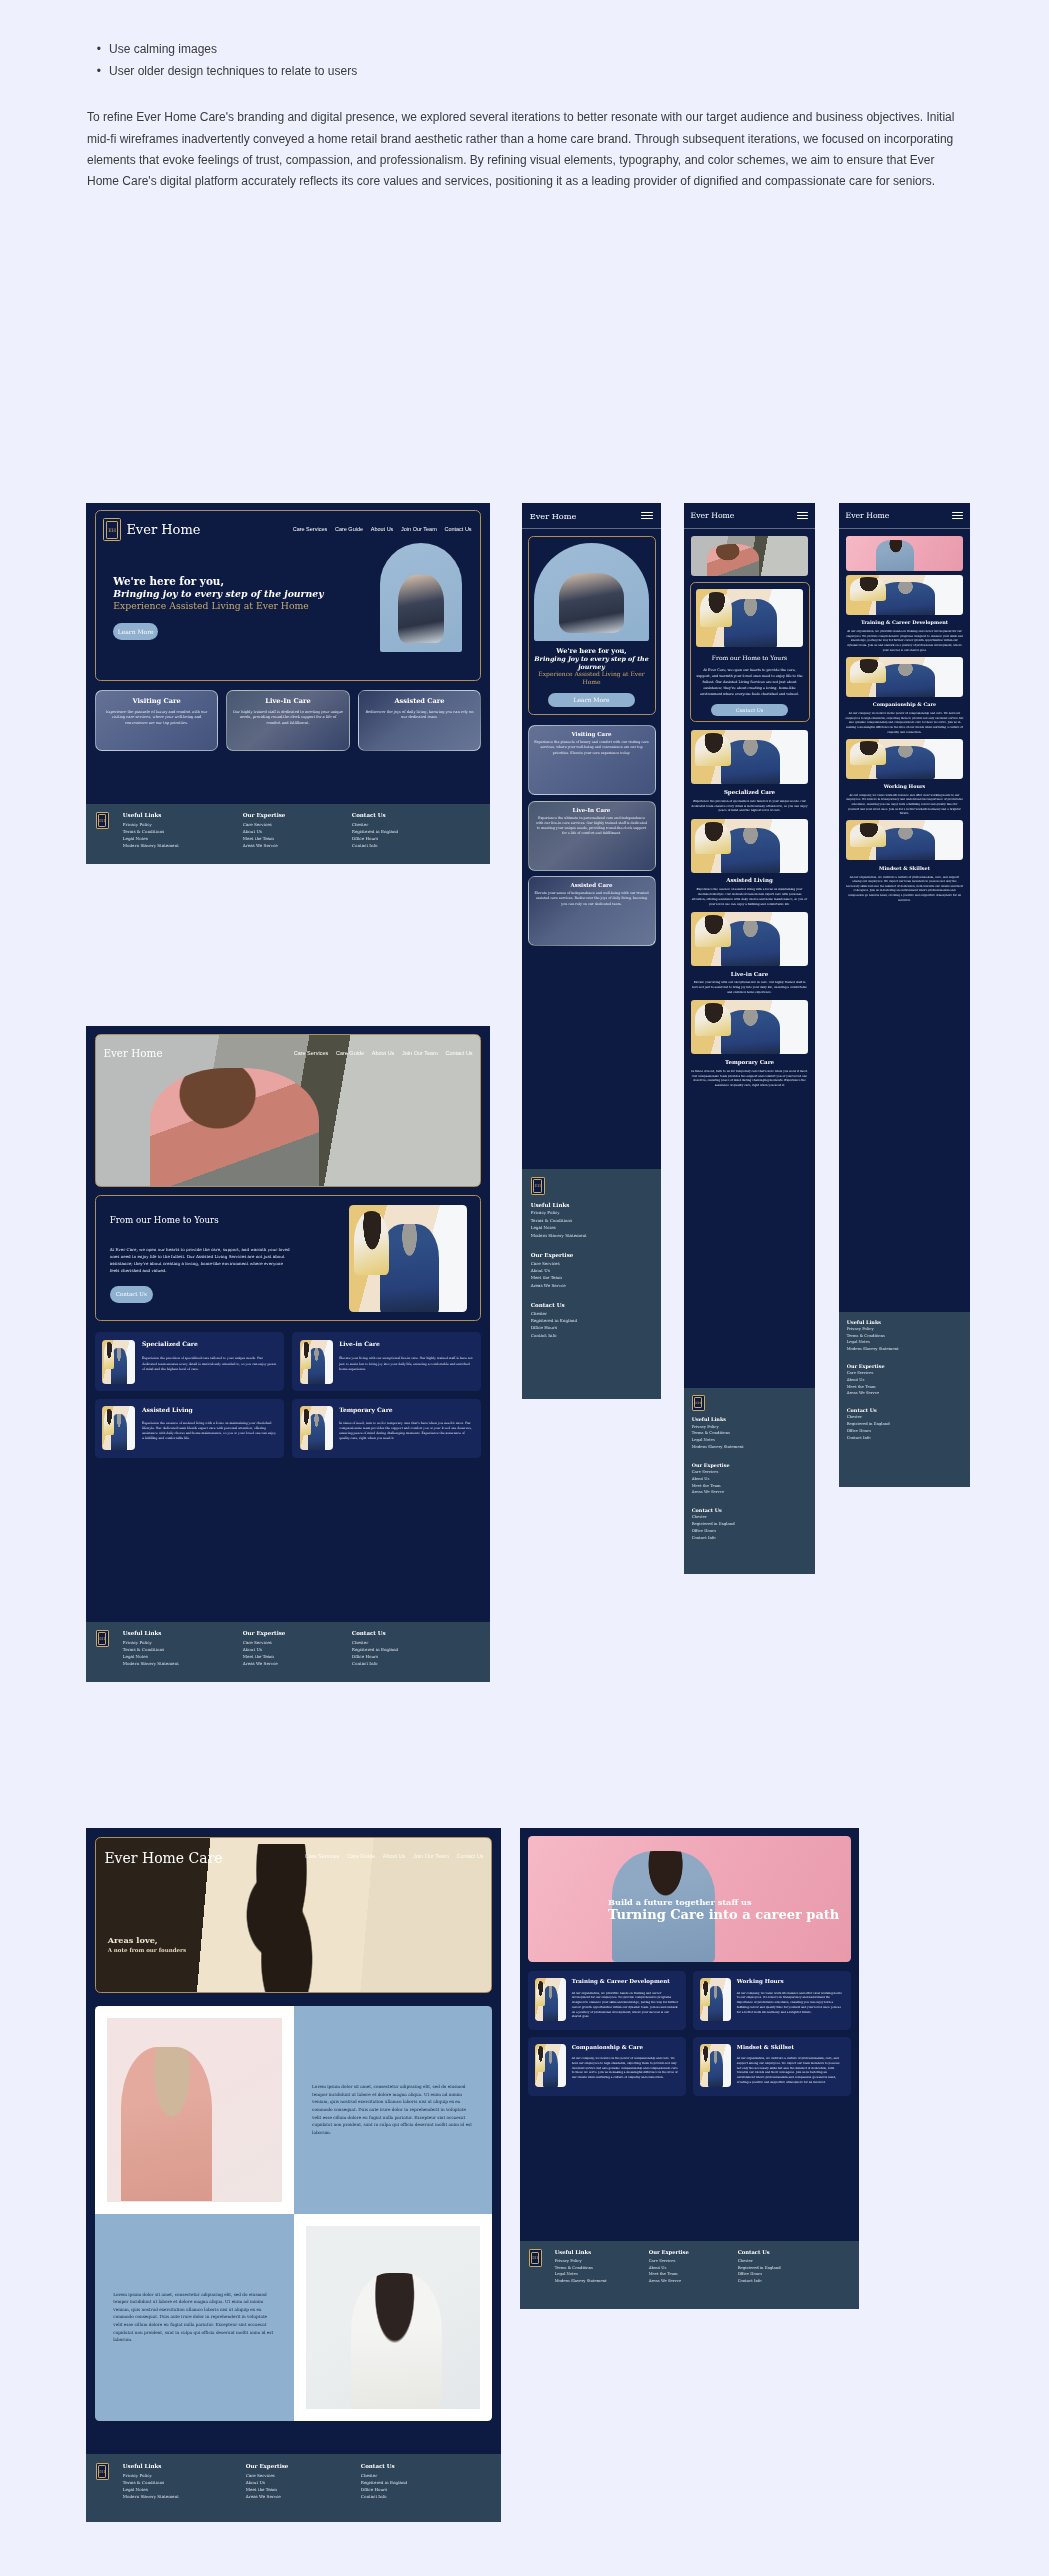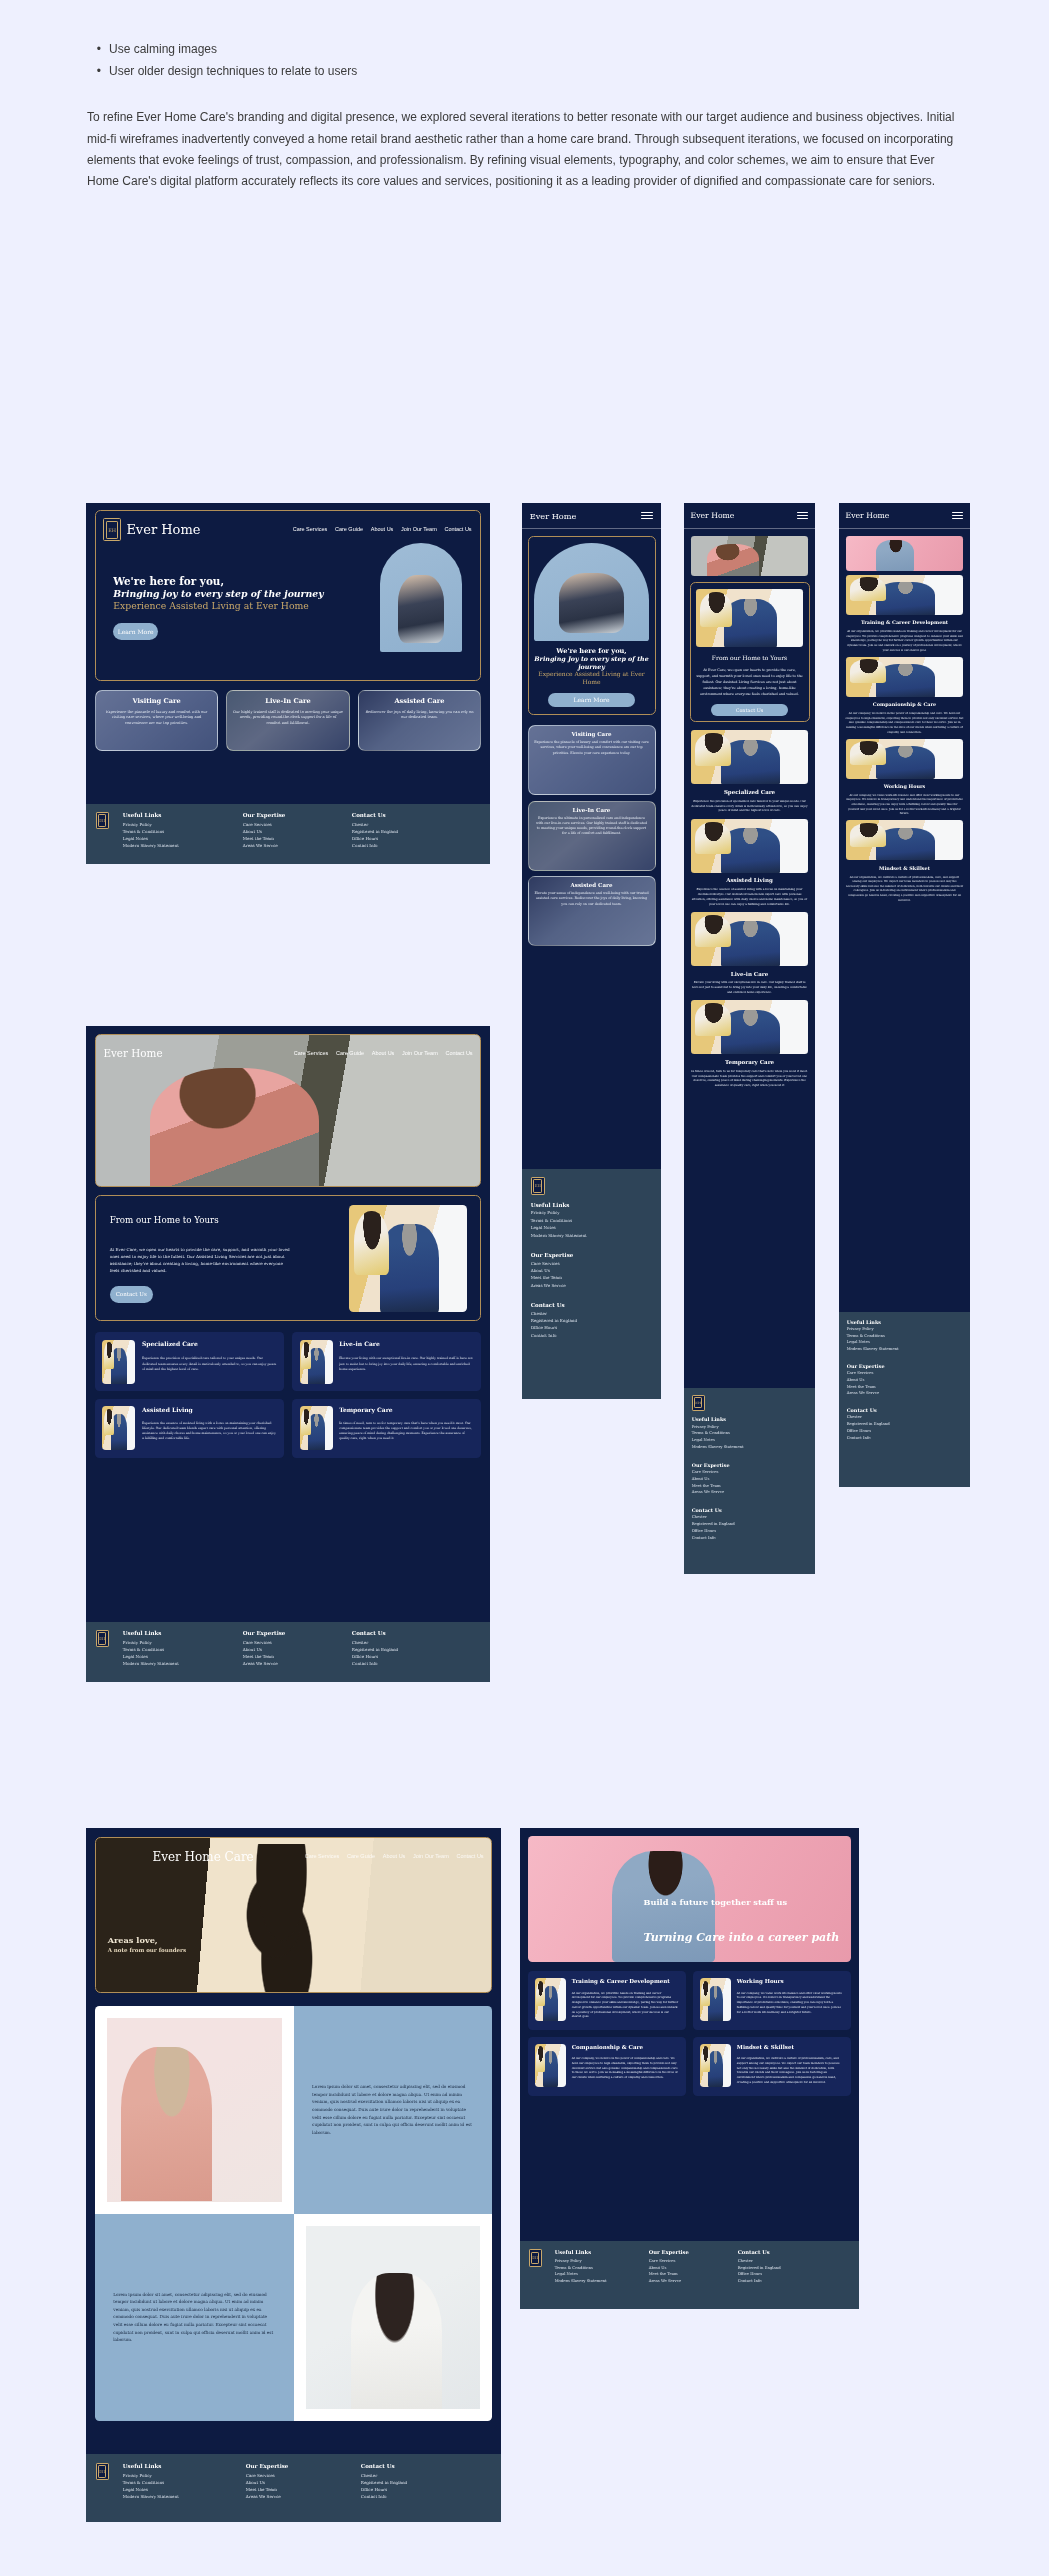--- a/index.html
+++ b/index.html
@@ -577,21 +577,21 @@
       <div class="fcol-l" style="font-size:3.8px;line-height:1.8;">Registered in England</div>
       <div class="fcol-l" style="font-size:3.8px;line-height:1.8;">Office Hours</div>
       <div class="fcol-l" style="font-size:3.8px;line-height:1.8;">Contact Info</div>
     </div>
   </div>
 </div>
 
 <div class="wf" style="left:86px; top:1828px; width:415px; height:694px;">
 
   <div class="gold-frame ph ph-leaf" style="position:absolute;left:8.7px;top:8.7px;right:8.7px;height:156px;overflow:hidden;">
-    <div class="brand-serif" style="position:absolute;left:8.7px;top:12px;font-size:12px;margin-left:48px;">Ever Home Care</div>
+    <div class="brand-serif" style="position:absolute;left:8.7px;top:12px;font-size:14px;">Ever Home Care</div>
     <div class="topnav" style="position:absolute;right:7.7px;top:15.3px;opacity:.85;">
       <span style="font-size:5.5px;">Care Services</span>
       <span style="font-size:5.5px;">Care Guide</span>
       <span style="font-size:5.5px;">About Us</span>
       <span style="font-size:5.5px;">Join Our Team</span>
       <span style="font-size:5.5px;">Contact Us</span>
     </div>
     <div style="position:absolute;left:12px;top:97px;">
       <div style="font-family:'DejaVu Serif',serif;font-weight:bold;color:#f0e6d2;font-size:8.2px;">Areas love,</div>
       <div style="font-family:'DejaVu Serif',serif;font-weight:bold;color:#e6d8bd;font-size:5.5px;margin-top:2.2px;">A note from our founders</div>
@@ -642,21 +642,21 @@
       </div>
     </div>
   </div>
 </div>
 
 <div class="wf" style="left:520px; top:1828px; width:339px; height:481px;">
 
   <div class="ph ph-nurse" style="position:absolute;left:7.7px;top:7.7px;right:7.7px;height:126px;border-radius:4.4px;">
     <div style="position:absolute;right:12px;top:61px;text-align:left;">
       <div class="brand-serif" style="font-size:8.2px;font-weight:bold;">Build a future together staff us</div>
-      <div class="brand-serif" style="font-size:11px;font-style:italic;font-weight:bold;margin-top:24px;">Turning Care into a career path</div>
+      <div class="brand-serif" style="font-size:13px;font-weight:bold;">Turning Care into a career path</div>
     </div>
   </div>
 
   <div style="position:absolute;left:7.7px;top:143px;right:7.7px;display:grid;grid-template-columns:1fr 1fr;gap:6.6px;">
     <div style="background:#16255a;border-radius:4.4px;padding:7px;display:flex;gap:6px;height:59px;">
       <div class="ph ph-elder" style="width:31px;height:43px;flex:none;border-radius:3.8px;"></div>
       <div>
         <div class="card-title" style="font-size:5.5px;">Training &amp; Career Development</div>
         <div class="card-body" style="font-size:2.8px;line-height:1.7;margin-top:6.6px;">At our organization, we prioritize hands-on training and career development for our employees. We provide comprehensive programs designed to enhance your skills and knowledge, paving the way for further career growth opportunities within our dynamic team. Join us and embark on a journey of professional development, where your success is our shared goal.</div>
       </div>

